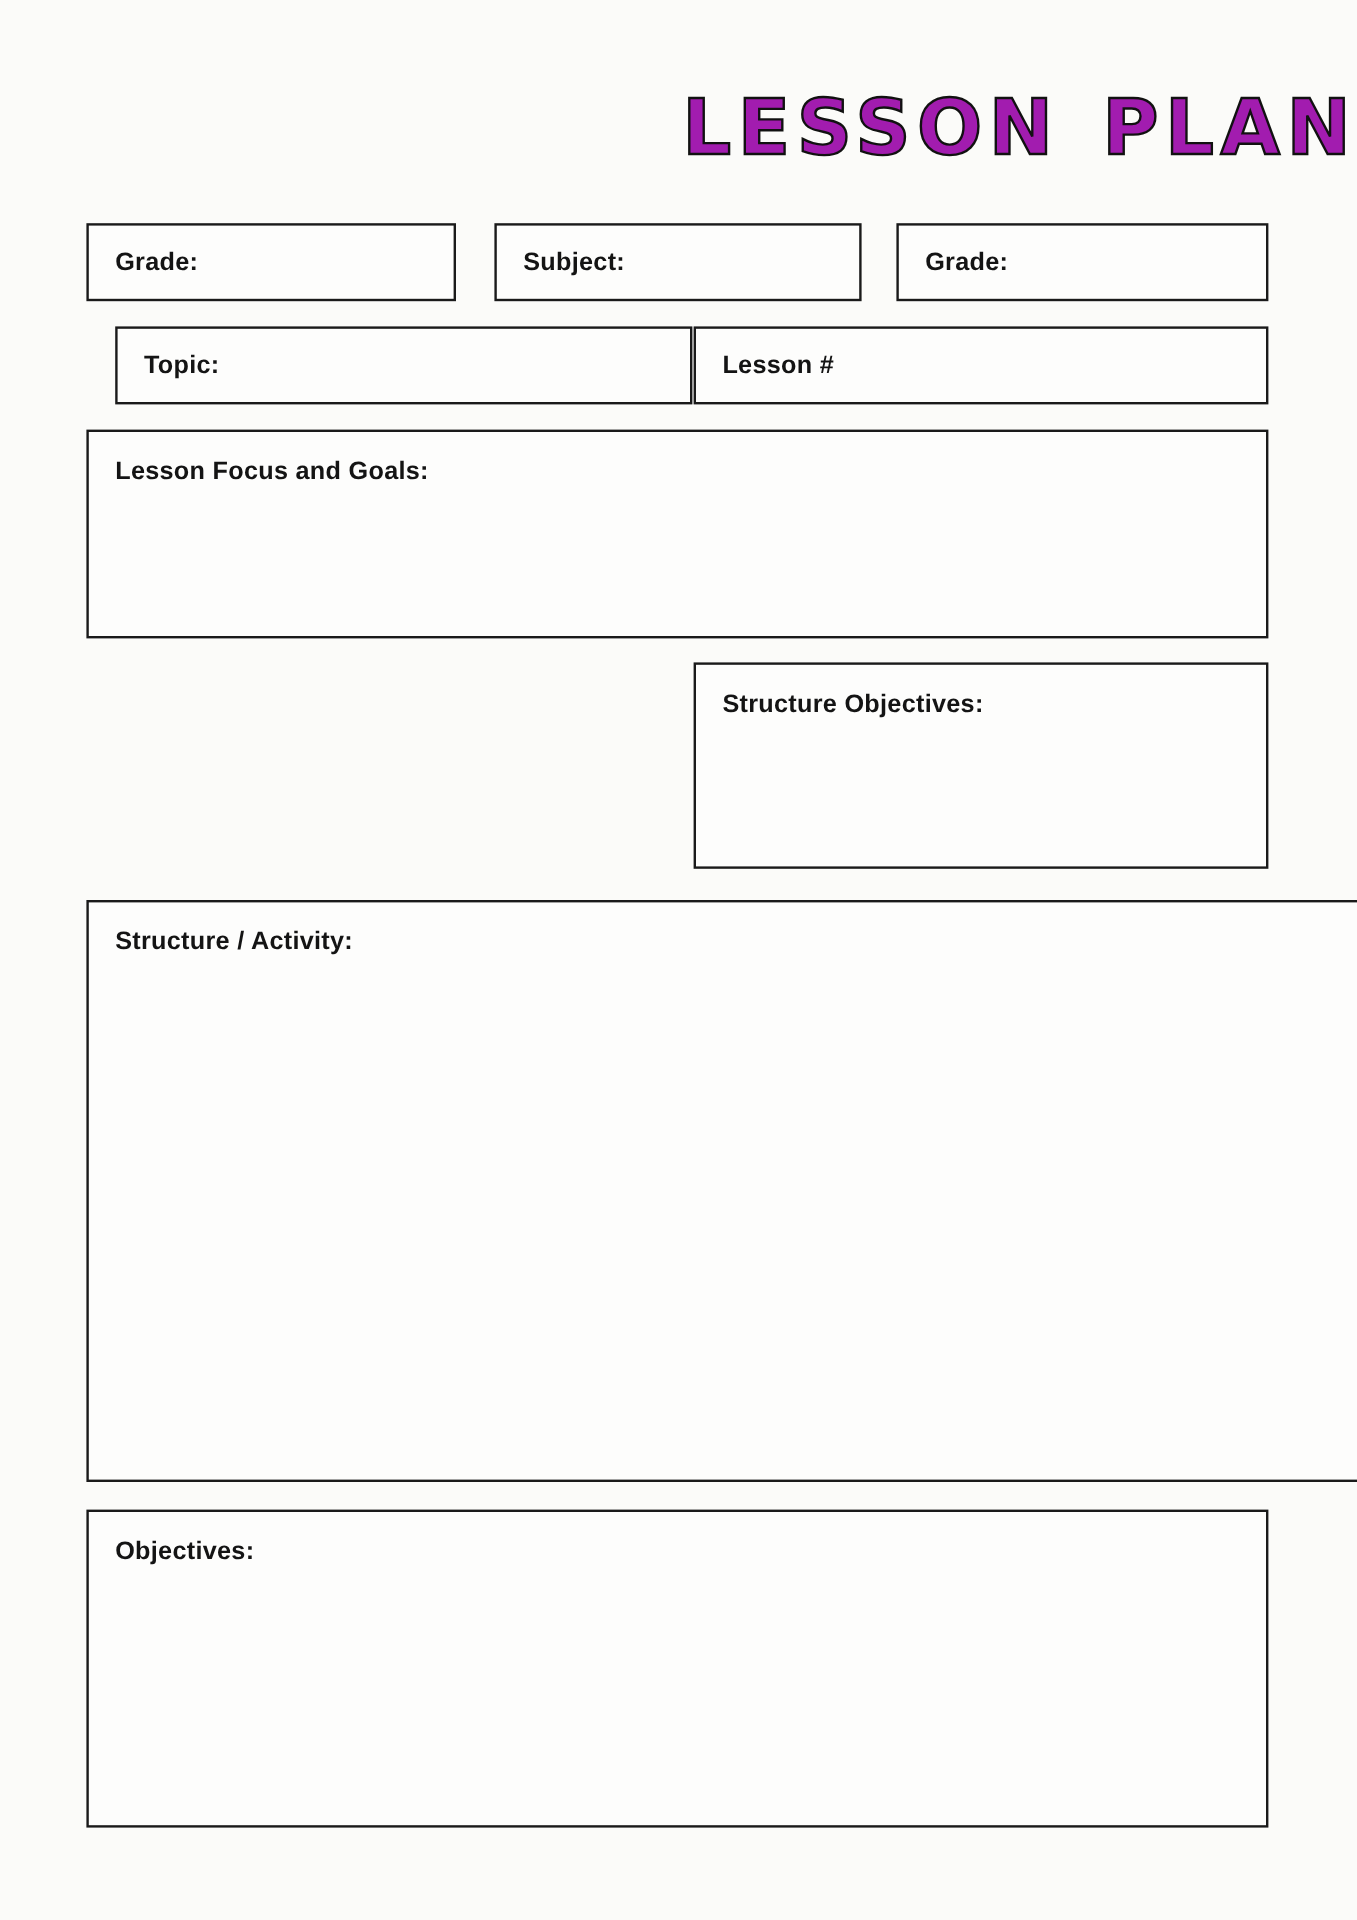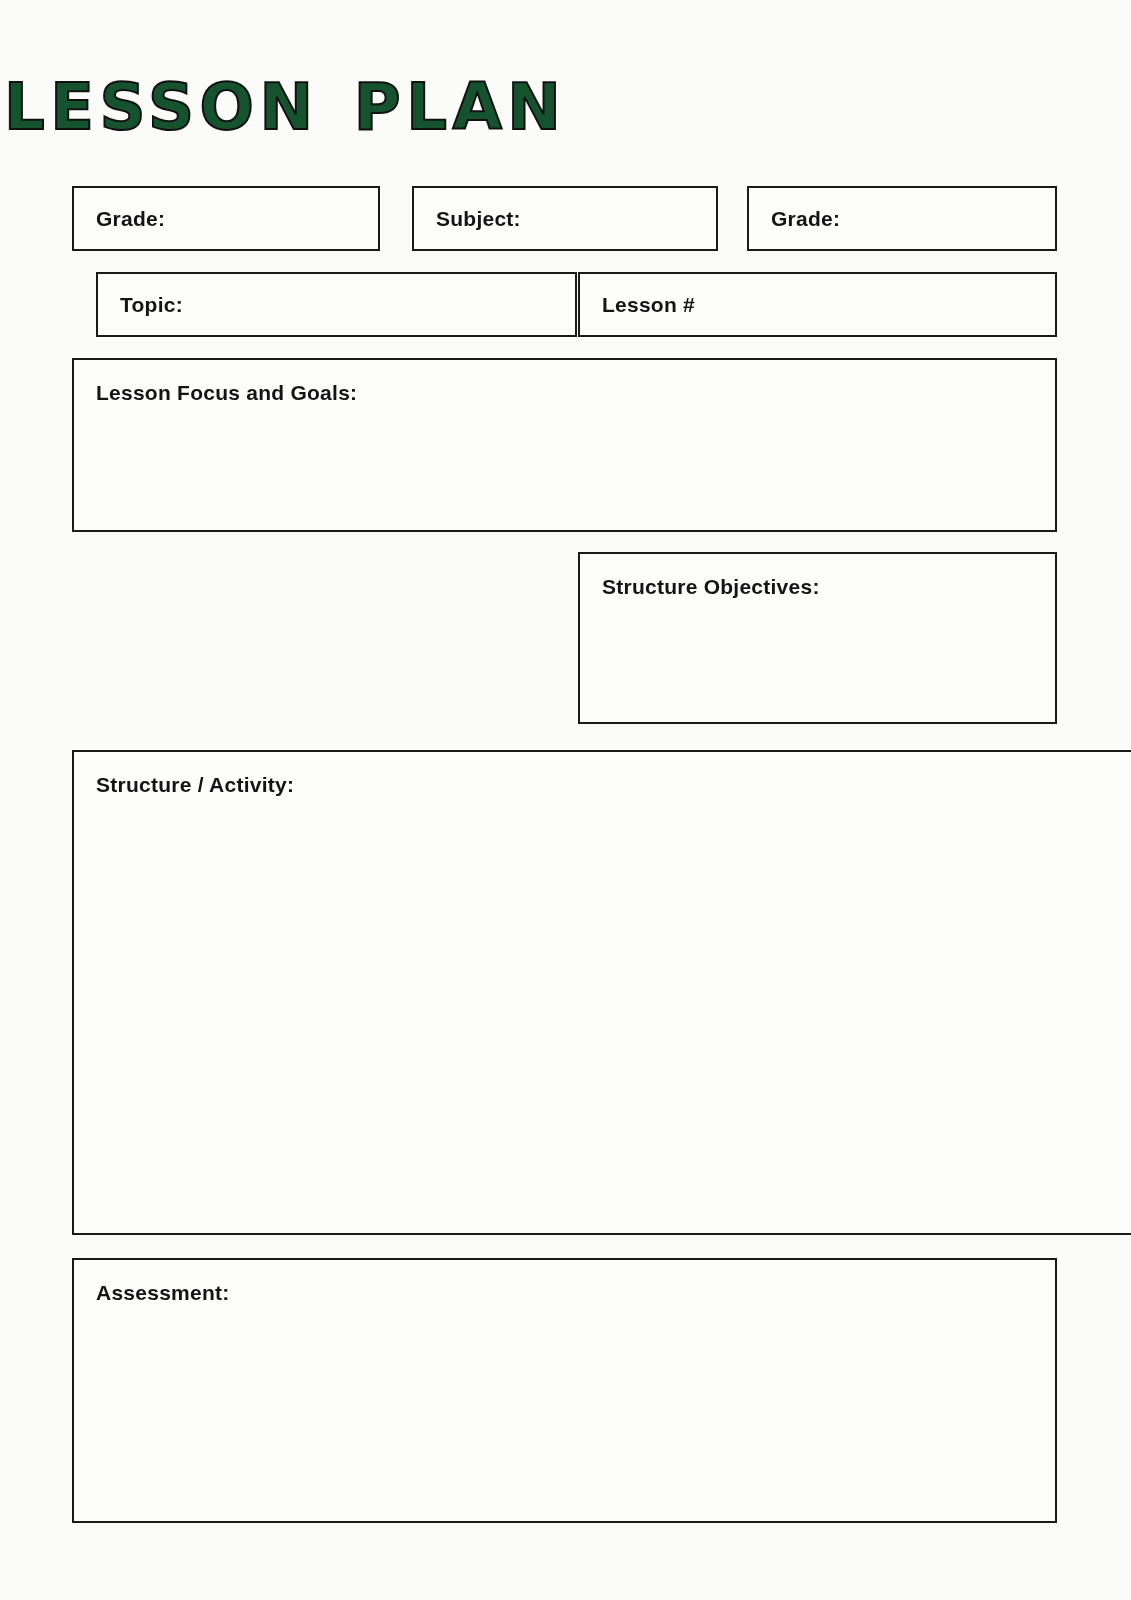--- a/index.html
+++ b/index.html
@@ -14,31 +14,31 @@
 
   .sheet {
     position: relative;
     width: 1131px;
     height: 1600px;
     overflow: hidden;
   }
 
   .page-title {
     position: absolute;
-    left: 4px;
+    left: 16px;
     right: 0;
     top: 74px;
-    text-align: left;
+    text-align: right;
     font-family: "DejaVu Sans", sans-serif;
     font-weight: 800;
     font-size: 64px;
     line-height: 66px;
     letter-spacing: 0.085em;
     word-spacing: 0.12em;
-    color: #14532d;
+    color: #a21caf;
     -webkit-text-stroke: 2px #111111;
   }
 
   .box {
     position: absolute;
     background: #fdfdfc;
     border: 2px solid #1a1a1a;
     display: flex;
   }
 
@@ -123,17 +123,17 @@
     <span class="lbl">Structure Objectives:</span>
     <div class="write-area"></div>
   </div>
 
   <div class="box large f-structure">
     <span class="lbl">Structure / Activity:</span>
     <div class="write-area"></div>
   </div>
 
   <div class="box large f-assessment">
-    <span class="lbl">Assessment:</span>
+    <span class="lbl">Objectives:</span>
     <div class="write-area"></div>
   </div>
 
 </div>
 
 </body></html>

